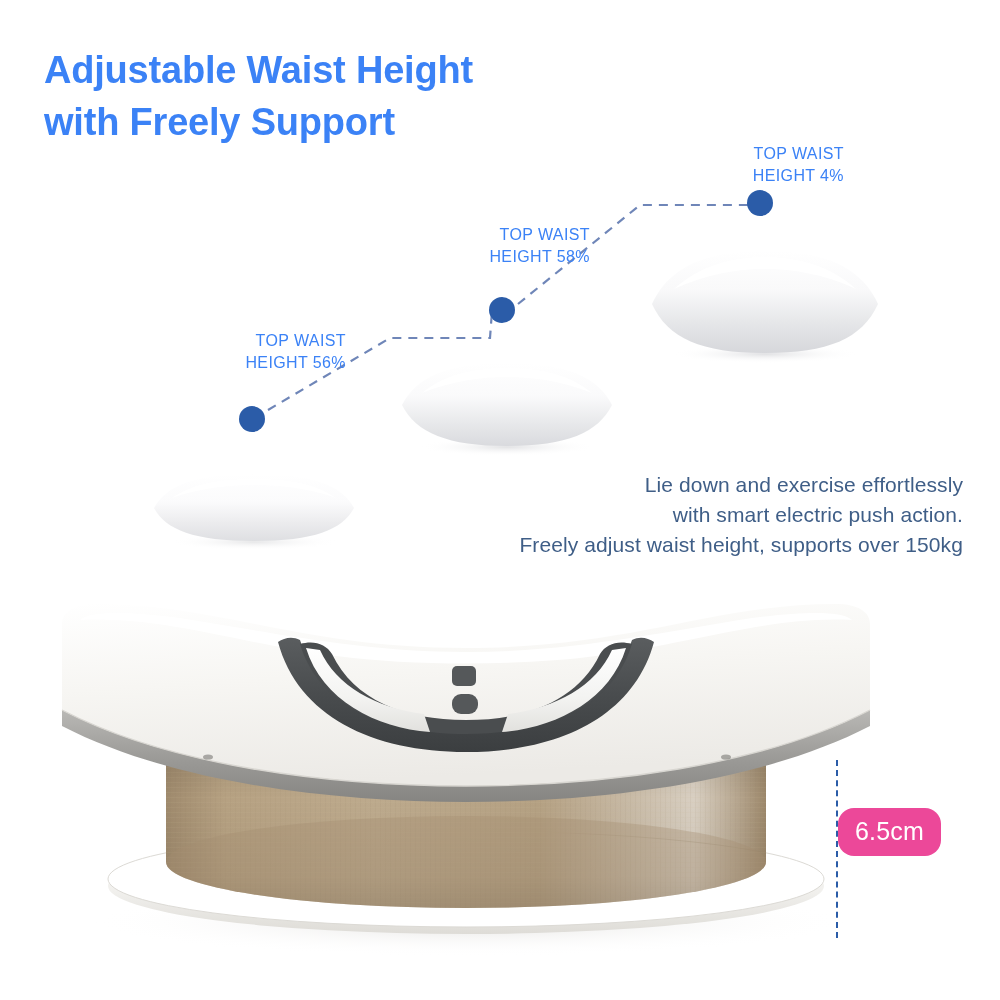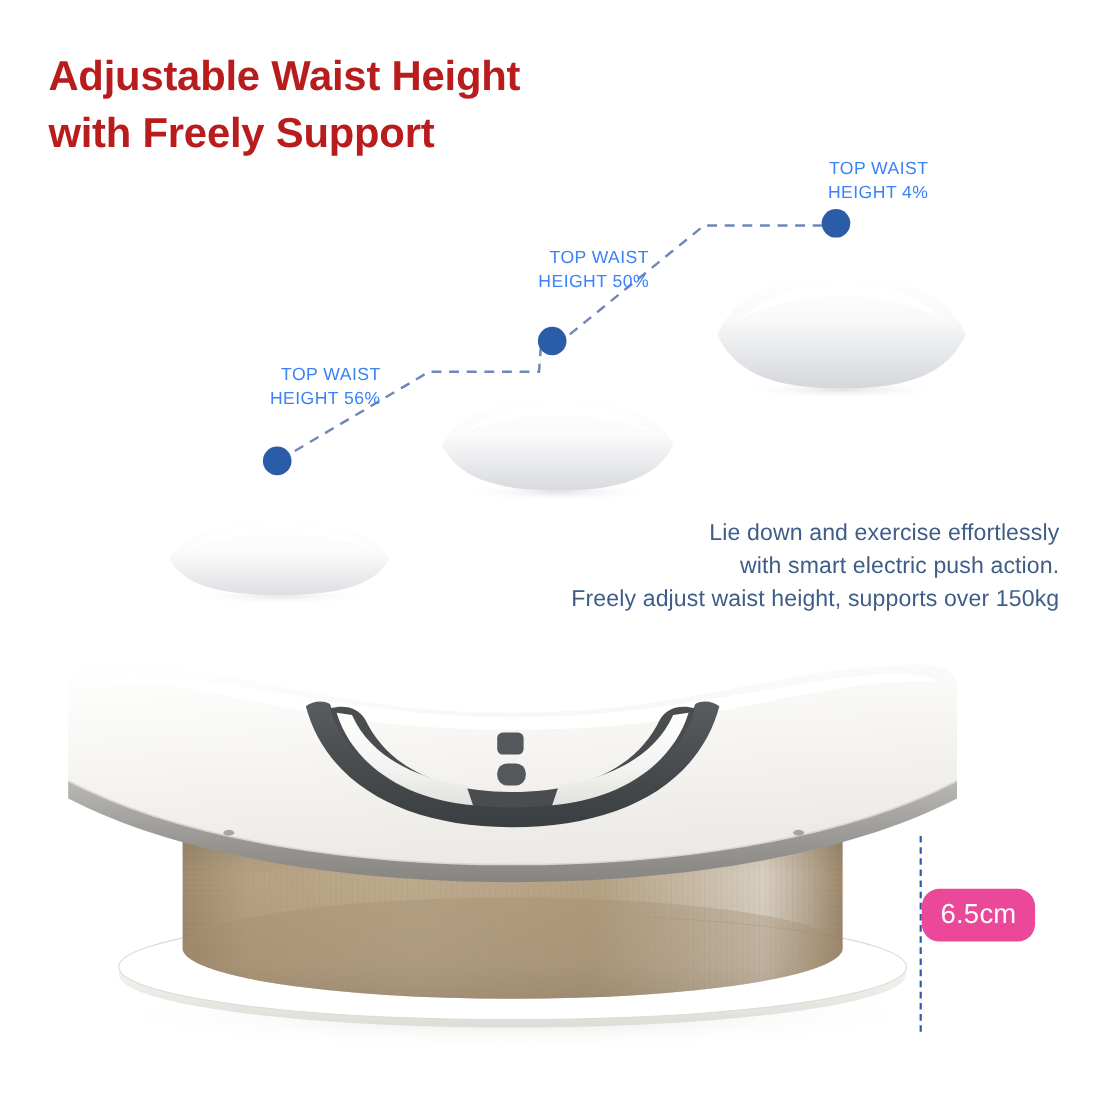--- a/index.html
+++ b/index.html
@@ -21,21 +21,21 @@
     position:absolute;
     left:44px; top:44px;
     width:640px;
   }
   #headline .line {
     display:block;
     font-size:38px;
     font-weight:bold;
     letter-spacing:-0.2px;
     line-height:52px;
-    color:#b91c1c;
+    color:#3b82f6;
     white-space:nowrap;
   }
 
   
   #stair-svg {
     position:absolute;
     left:0; top:0;
     width:1000px; height:620px;
     pointer-events:none;
   }
@@ -125,21 +125,21 @@
 
     <path d="M 518 304 L 640 205 L 748 205" fill="none" stroke="#6F86B8" stroke-width="2.2" stroke-dasharray="9 7" stroke-linecap="butt"></path>
   </svg>
 
   <div class="step-label" id="label-10">
     <span class="l1">TOP WAIST</span>
     <span class="l2">HEIGHT 56%</span>
   </div>
   <div class="step-label" id="label-50">
     <span class="l1">TOP WAIST</span>
-    <span class="l2">HEIGHT 50%</span>
+    <span class="l2">HEIGHT 58%</span>
   </div>
   <div class="step-label" id="label-100">
     <span class="l1">TOP WAIST</span>
     <span class="l2">HEIGHT 4%</span>
   </div>
 
   <div class="step-dot" id="dot-10"></div>
   <div class="step-dot" id="dot-50"></div>
   <div class="step-dot" id="dot-100"></div>
 

